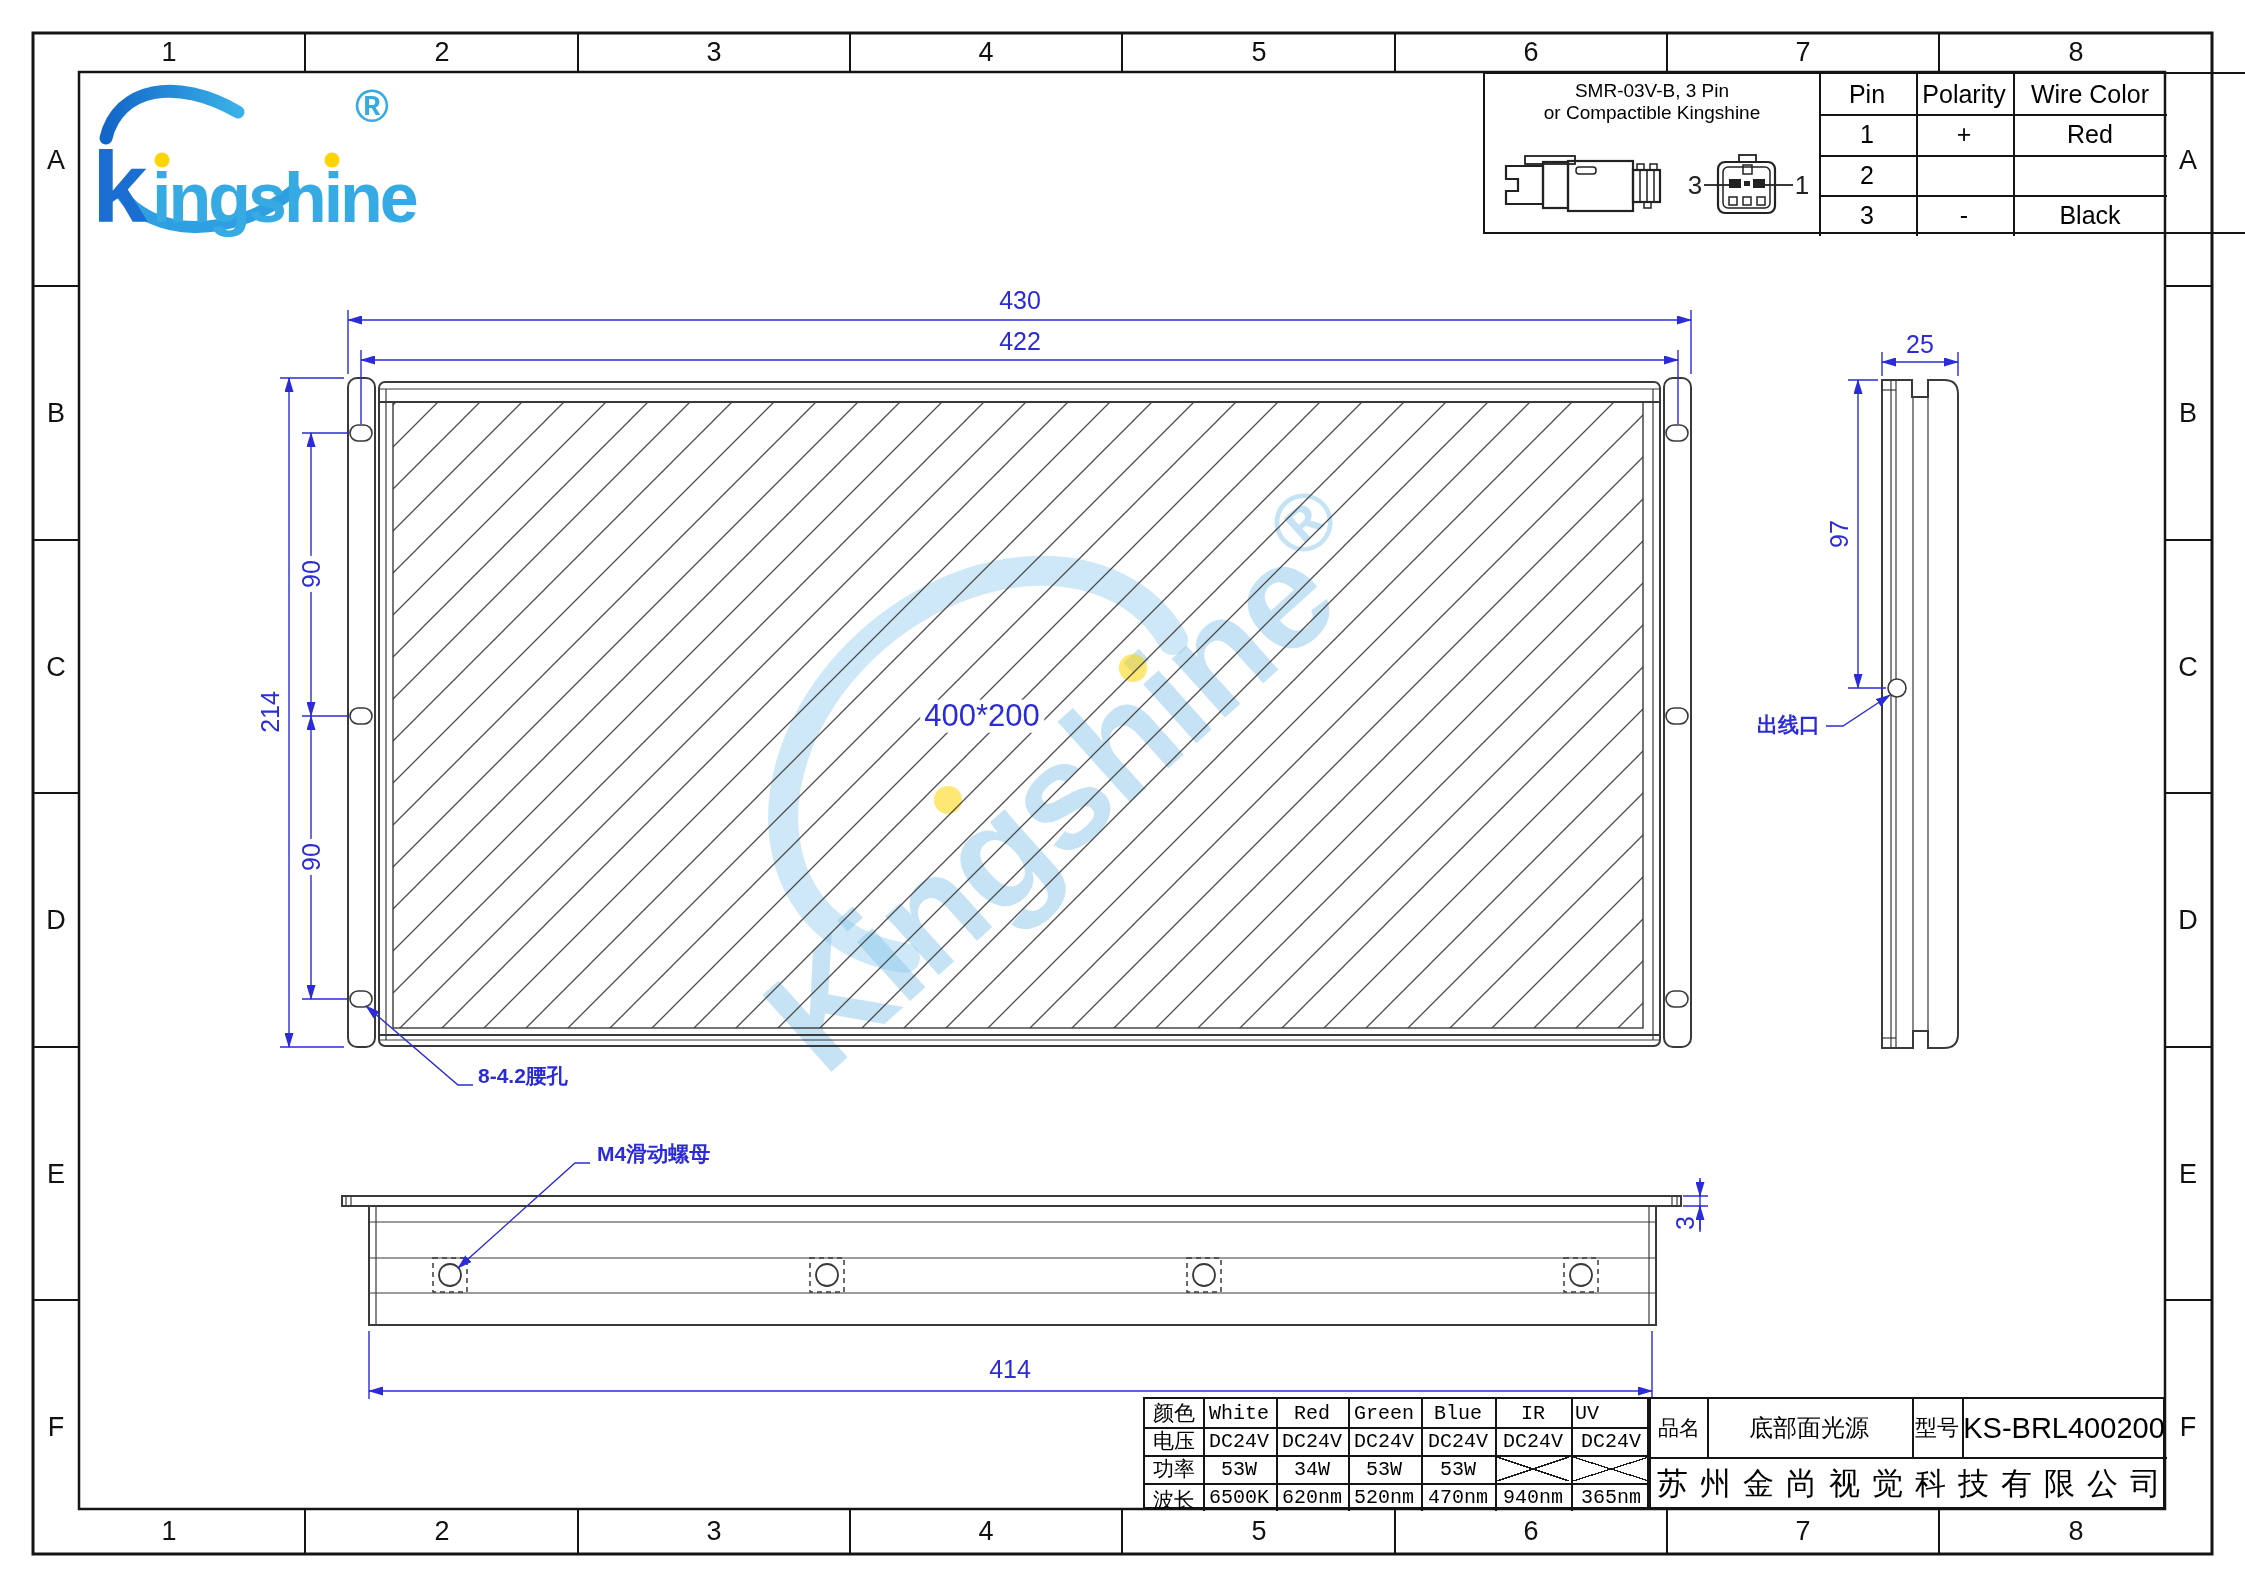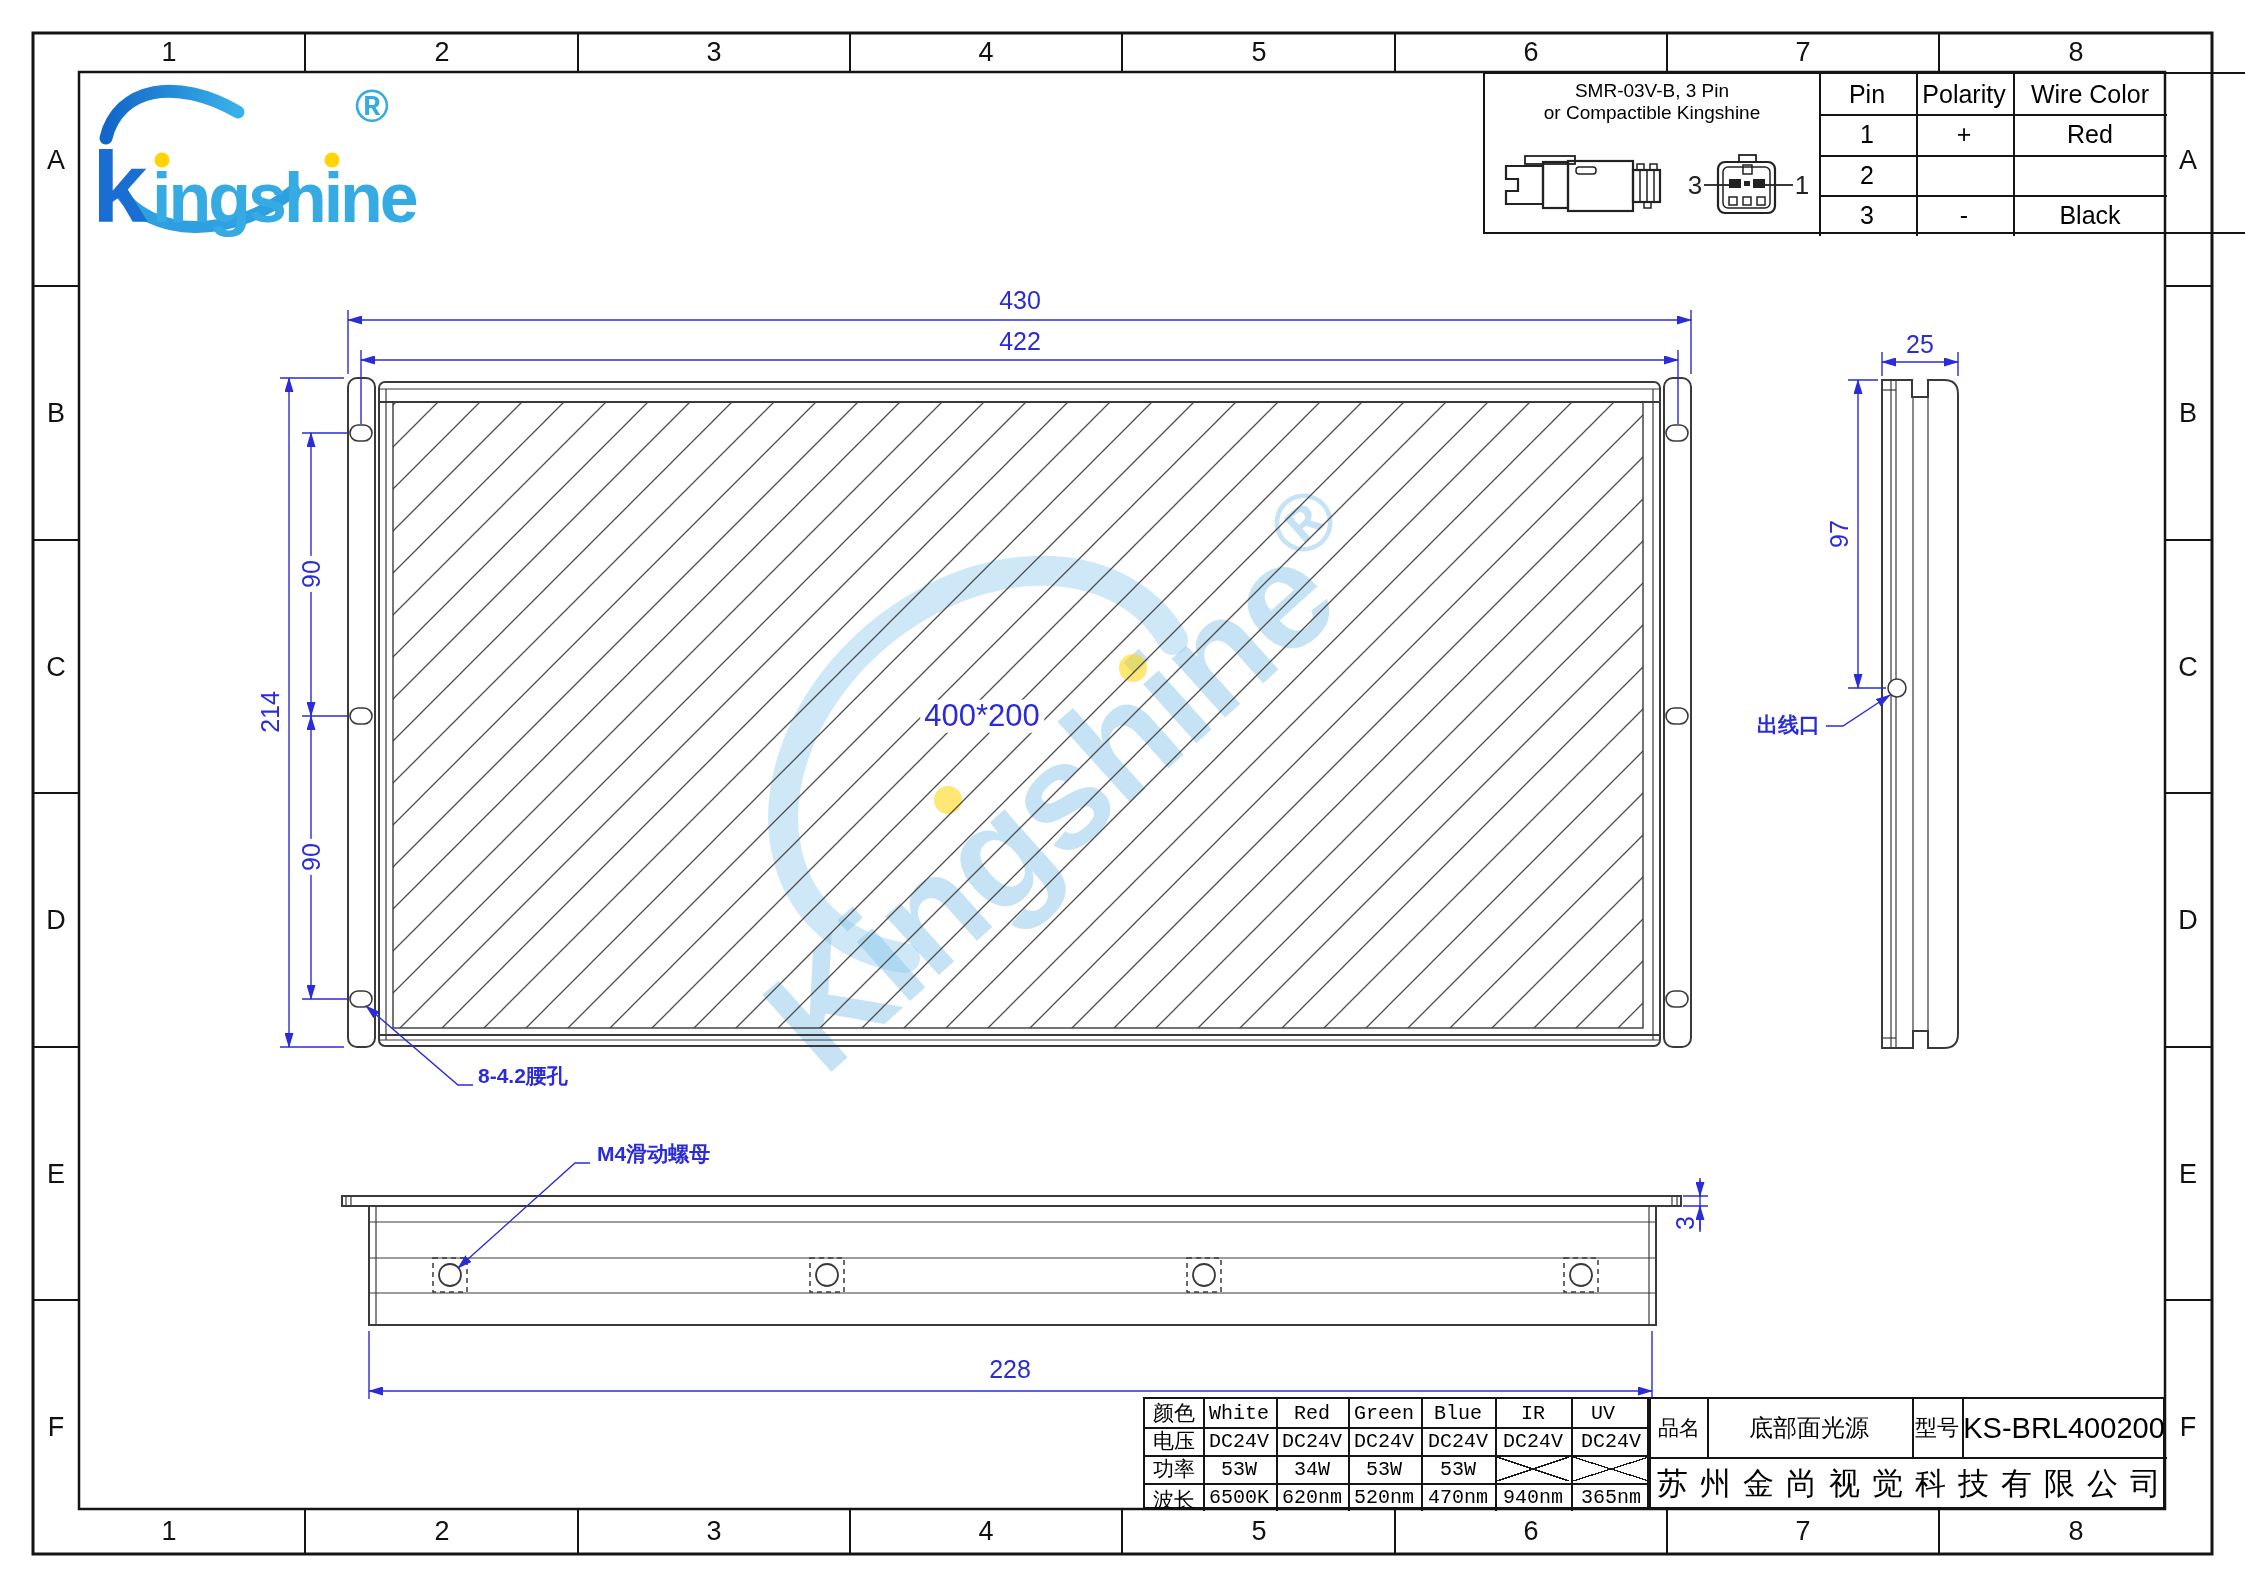--- a/index.html
+++ b/index.html
@@ -259,21 +259,21 @@
   <div class="rot dim halo txt" style="left:311px;top:574px">90</div>
   <div class="rot dim halo txt" style="left:311px;top:857px">90</div>
   <div class="lbl dim halo txt" style="left:982px;top:716px;font-size:31px">400*200</div>
   <div class="callout txt" style="left:478px;top:1062px">8-4.2腰孔</div>
 
   <div class="lbl dim txt" style="left:1920px;top:344px">25</div>
   <div class="rot dim txt" style="left:1839px;top:534px">97</div>
   <div class="callout txt" style="left:1757px;top:711px">出线口</div>
 
   <div class="callout txt" style="left:597px;top:1140px">M4滑动螺母</div>
-  <div class="lbl dim txt" style="left:1010px;top:1369px">228</div>
+  <div class="lbl dim txt" style="left:1010px;top:1369px">414</div>
   <div class="rot dim txt" style="left:1685px;top:1223px">3</div>
 
   <div class="box txt" style="left:1143px;top:1397px;width:506px;height:112px">
     <div class="vline" style="left:58px;top:0;height:112px"></div>
     <div class="vline" style="left:131px;top:0;height:112px"></div>
     <div class="vline" style="left:203px;top:0;height:112px"></div>
     <div class="vline" style="left:276px;top:0;height:112px"></div>
     <div class="vline" style="left:350px;top:0;height:112px"></div>
     <div class="vline" style="left:426px;top:0;height:112px"></div>
     <div class="hline" style="left:0;top:28px;width:506px"></div>
@@ -283,21 +283,21 @@
     <div class="cross" style="left:428px;top:58px;width:76px;height:24px"></div>
     <div class="scn" style="left:29px;top:14px">颜色</div>
     <div class="scn" style="left:29px;top:42px">电压</div>
     <div class="scn" style="left:29px;top:70px">功率</div>
     <div class="scn" style="left:29px;top:101px">波长</div>
     <div class="scell" style="left:94px;top:14px">White</div>
     <div class="scell" style="left:167px;top:14px">Red</div>
     <div class="scell" style="left:239px;top:14px">Green</div>
     <div class="scell" style="left:313px;top:14px">Blue</div>
     <div class="scell" style="left:388px;top:14px">IR</div>
-    <div class="scell" style="left:458px;top:14px">UV</div>
+    <div class="scell" style="left:442px;top:14px">UV</div>
     <div class="scell" style="left:94px;top:42px">DC24V</div>
     <div class="scell" style="left:167px;top:42px">DC24V</div>
     <div class="scell" style="left:239px;top:42px">DC24V</div>
     <div class="scell" style="left:313px;top:42px">DC24V</div>
     <div class="scell" style="left:388px;top:42px">DC24V</div>
     <div class="scell" style="left:466px;top:42px">DC24V</div>
     <div class="scell" style="left:94px;top:70px">53W</div>
     <div class="scell" style="left:167px;top:70px">34W</div>
     <div class="scell" style="left:239px;top:70px">53W</div>
     <div class="scell" style="left:313px;top:70px">53W</div>

